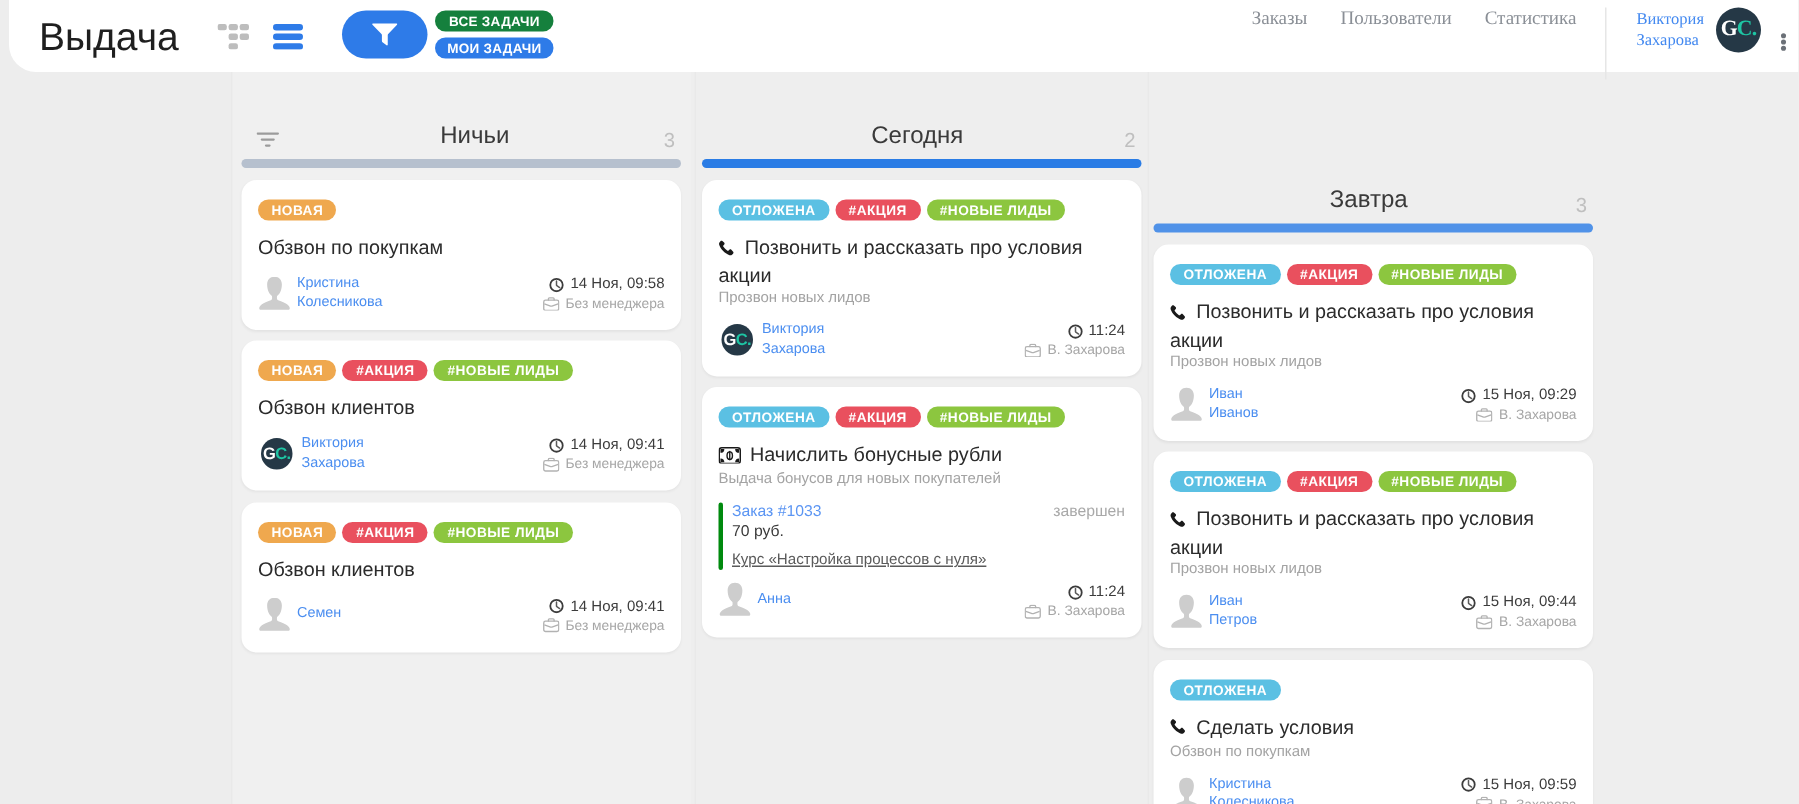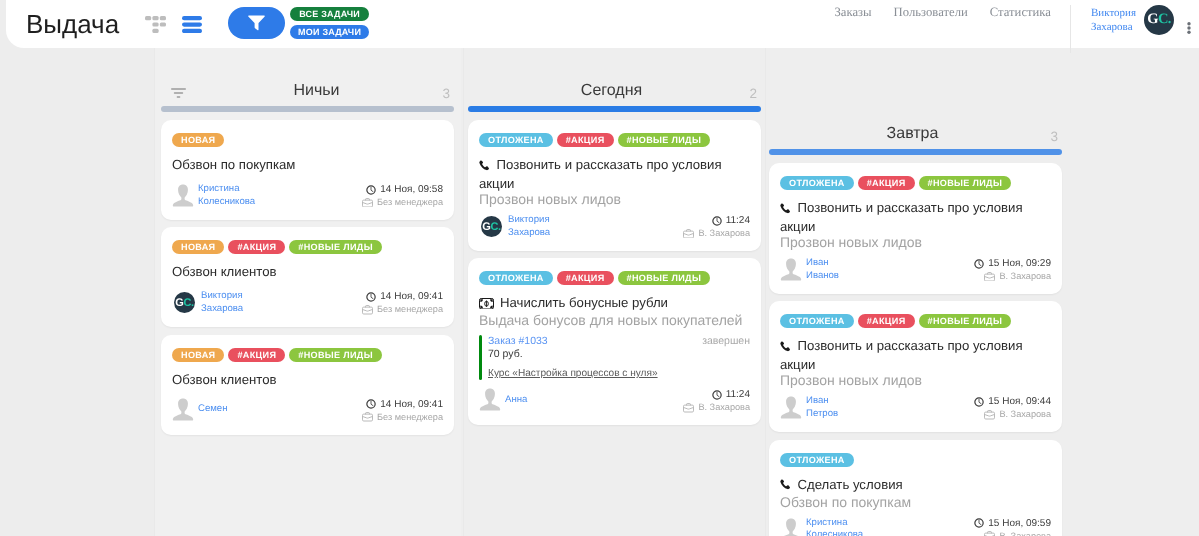--- a/index.html
+++ b/index.html
@@ -76,21 +76,21 @@
     box-shadow:0 1px 2px rgba(0,0,0,0.055);
   }
   .badges { display:flex; gap:4px; flex-wrap:wrap; margin-bottom:9px; }
   .badge {
     height:14px; border-radius:7px; padding:0 9px; color:#fff; font-size:9.1px; font-weight:bold; letter-spacing:0.32px;
     display:flex; align-items:center; white-space:nowrap;
   }
   .card-title { font-size:13.2px; color:#2b2b2b; line-height:17px; }
   .card-title .ttl { }
   .card-title .t-icon + .ttl::before { content:""; display:inline-block; width:6px; }
-  .card-sub { font-size:14px; color:#a3a3a3; margin-top:0px; line-height:14px; }
+  .card-sub { font-size:10px; color:#a3a3a3; margin-top:0px; line-height:14px; }
   .order-block { position:relative; padding-left:9px; margin-top:8px; padding-bottom:1px; }
   .order-block::before { content:""; position:absolute; left:0; top:0; bottom:0; width:3px; border-radius:1.5px; background:var(--accent, #008a0e); }
   .order-row { display:flex; justify-content:space-between; align-items:baseline; }
   .order-link { font-size:10.5px; color:#5b95f3; }
   .order-status { font-size:10.5px; color:#a9a9a9; }
   .order-amount { font-size:10.5px; color:#3a3a3a; margin-top:1px; }
   .order-course { font-size:10.1px; color:#5a5a5a; margin-top:8px;text-decoration:underline; }
   .card-foot { display:flex; align-items:flex-start; justify-content:space-between; margin-top:8px; }
   .card.no-sub .card-foot { margin-top:10px; }
   .person { display:flex; align-items:center; gap:4px; }

